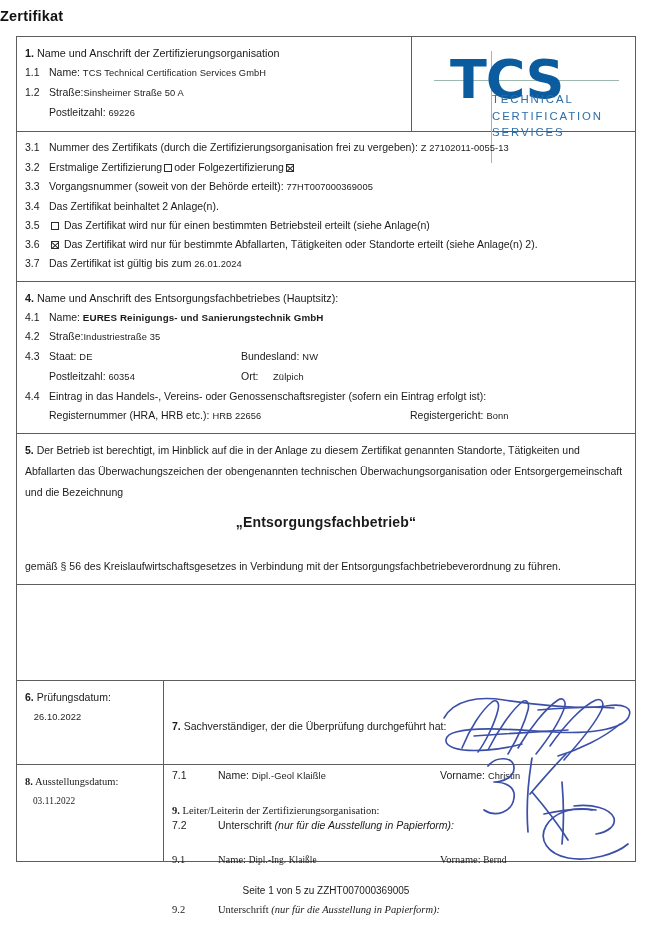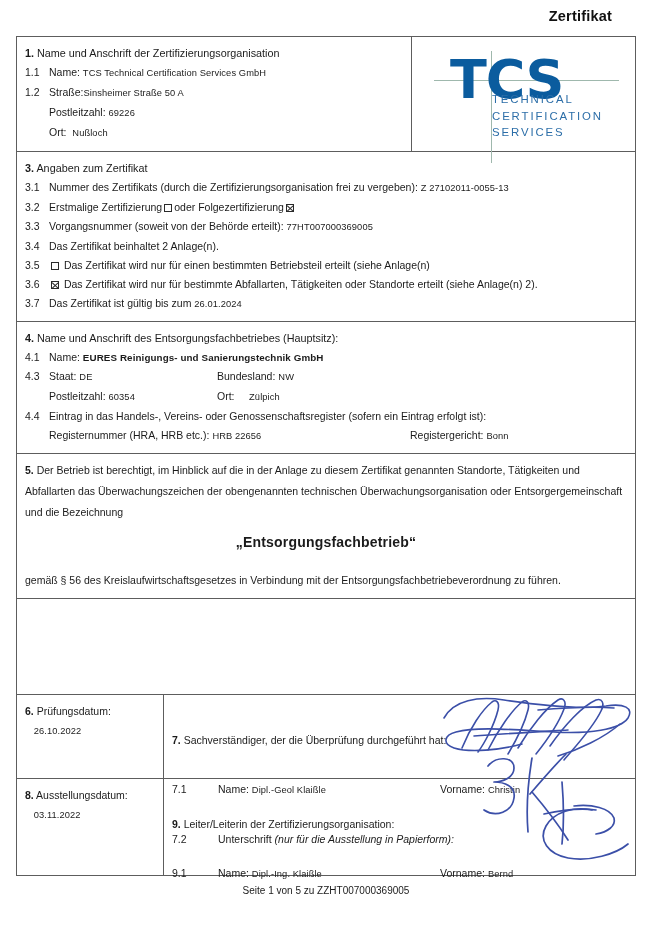--- a/index.html
+++ b/index.html
@@ -22,21 +22,21 @@
     width: 652px;
     height: 933px;
   }
 
   
   .doc-title {
     position: absolute;
     top: 8px;
     left: 0;
     width: 612px;
-    text-align: right;
+    text-align: left;
     font-size: 14.5px;
     font-weight: bold;
     letter-spacing: 0.2px;
     color: #111;
   }
 
   
   .frame {
     position: absolute;
     left: 16px;
@@ -45,21 +45,21 @@
     border: 1.2px solid #5d5d5d;
     box-sizing: border-box;
     background: #fff;
   }
   .row {
     border-bottom: 1.2px solid #5d5d5d;
     box-sizing: border-box;
     position: relative;
     justify-content: center;
   }
-  .row:last-child { border-bottom: none; }
+  .row:last-child { border-bottom: none; font-family: Liberation Serif, serif; }
   .row.split {
     display: flex;
   }
   .cell-left {
     width: 395px;
     box-sizing: border-box;
     padding: 6px 8px 8px 8px;
     border-right: 1.2px solid #5d5d5d;
   }
   .cell-logo {
@@ -97,21 +97,21 @@
   .val.bold { font-weight: bold; font-size: 9.8px; }
   .ital { font-style: italic; }
 
   .col2 {
     position: absolute;
     left: 175px;
     top: 0;
   }
   .col2b {
     position: absolute;
-    left: 172px;
+    left: 196px;
     top: 0;
     padding-left: 20px;
   }
   .col-reg {
     position: absolute;
     left: 385px;
     top: 0;
   }
 
   .box {
@@ -189,21 +189,21 @@
 
   
   .s5 .ln {
     line-height: 21px;
     font-size: 10.5px;
   }
   .s5-title {
     text-align: center;
     font-size: 14px;
     font-weight: bold;
-    margin: 11px 0 20px 0;
+    margin: 11px 0 26px 0;
     letter-spacing: 0.2px;
   }
   .blank-row { height: 96px; }
 
   
   .sig-row { display: flex; }
   .sig-left {
     width: 147px;
     box-sizing: border-box;
     border-right: 1.2px solid #5d5d5d;
@@ -264,48 +264,40 @@
         <div class="ln">
           <span class="num">1.1</span><span class="lbl">Name:</span>
           <span class="val">TCS Technical Certification Services GmbH</span>
         </div>
         <div class="ln">
           <span class="num">1.2</span><span class="lbl">Straße:</span><span class="val">Sinsheimer Straße  50 A</span>
         </div>
         <div class="ln">
           <span class="num"></span><span class="lbl">Postleitzahl:</span>
           <span class="val">69226</span>
-        </div>
-        <div class="ln">
-          <span class="num"></span><span class="lbl">Ort:</span>
-          &nbsp;<span class="val">Nußloch</span>
         </div>
       </div>
 
       <div class="cell-logo">
         <div class="logo-wrap">
           <div class="logo-inner">
             <div class="cross-v"></div>
             <div class="cross-h"></div>
             <div class="tcs-mark">TCS</div>
             <div class="tcs-sub">
               <div>TECHNICAL</div>
               <div>CERTIFICATION</div>
               <div>SERVICES</div>
             </div>
           </div>
         </div>
       </div>
     </div>
 
     <div class="row pad">
-      <div class="ln head">
-        <b>3.</b>
-        <span>Angaben zum Zertifikat</span>
-      </div>
 
       <div class="ln">
         <span class="num">3.1</span><span class="lbl">Nummer des Zertifikats (durch die Zertifizierungsorganisation frei zu vergeben):</span>
         <span class="val">Z 27102011-0055-13</span>
       </div>
 
       <div class="ln">
         <span class="num">3.2</span><span class="lbl">Erstmalige Zertifizierung</span><span class="box"></span><span class="lbl">oder Folgezertifizierung</span><span class="box checked"></span>
       </div>
 
@@ -338,20 +330,23 @@
       <div class="ln head">
         <b>4.</b>
         <span>Name und Anschrift des Entsorgungsfachbetriebes (Hauptsitz):</span>
       </div>
 
       <div class="ln">
         <span class="num">4.1</span><span class="lbl">Name:</span>
         <span class="val bold">EURES Reinigungs- und Sanierungstechnik GmbH</span>
       </div>
 
+      <div class="ln">
+        <span class="num">4.2</span><span class="lbl">Straße:</span><span class="val">Industriestraße  35</span>
+      </div>
 
       <div class="ln">
         <span class="num">4.3</span><span class="lbl">Staat:</span>
         <span class="val">DE</span>
         <span class="col2b">
           <span class="lbl">Bundesland:</span>
           <span class="val">NW</span>
         </span>
       </div>
 
@@ -436,20 +431,24 @@
           <b>9.</b>
           <span>Leiter/Leiterin der Zertifizierungsorganisation:</span>
         </div>
         <div class="ln">
           <span class="sub-num">9.1</span><span class="lbl">Name:</span>
           <span class="val">Dipl.-Ing. Klaißle</span>
           <span class="vorname">
             <span class="lbl">Vorname:</span>
             <span class="val">Bernd</span>
           </span>
+        </div>
+        <div class="ln">
+          <span class="sub-num">9.2</span><span class="lbl">Unterschrift</span>
+          <span class="ital">(nur für die Ausstellung in Papierform):</span>
         </div>
       </div>
     </div>
 
   </div>
 
   <svg class="ink" id="sig-1" width="205" height="80" viewBox="0 0 205 80">
     <g fill="none" stroke="#3b4fa8" stroke-width="1.6" stroke-linecap="round" stroke-linejoin="round">
       <path d="M6 28 C 16 10, 40 6, 66 10 C 100 15, 140 20, 168 16 C 186 13, 196 18, 190 28
                C 182 40, 150 44, 116 42 C 78 40, 40 36, 18 42 C 6 45, 4 54, 16 58

